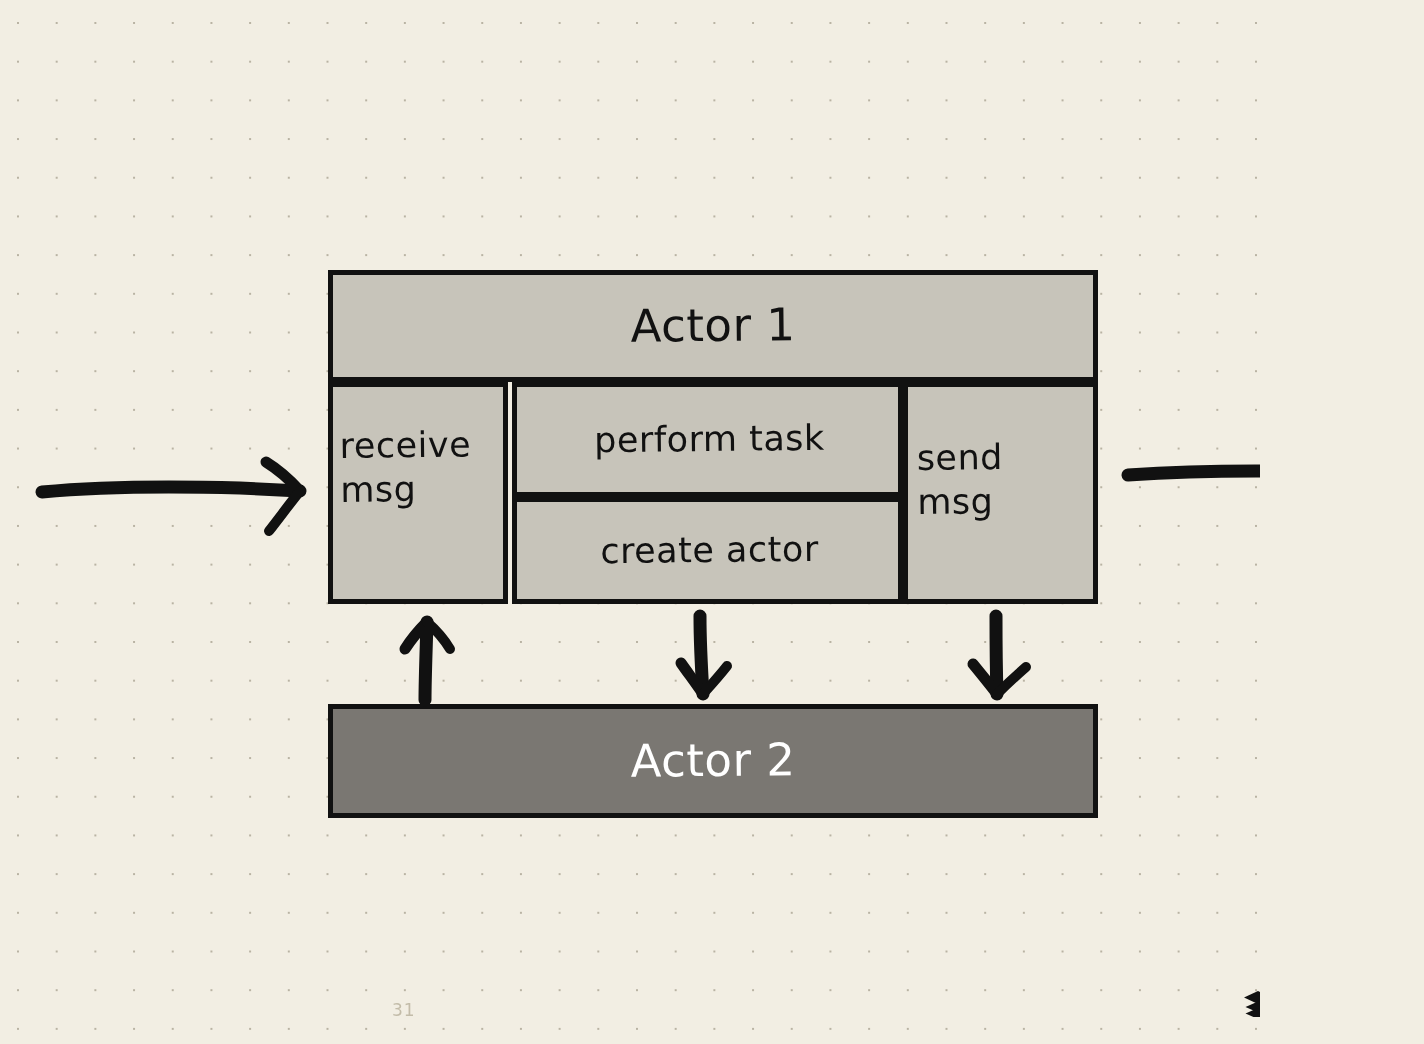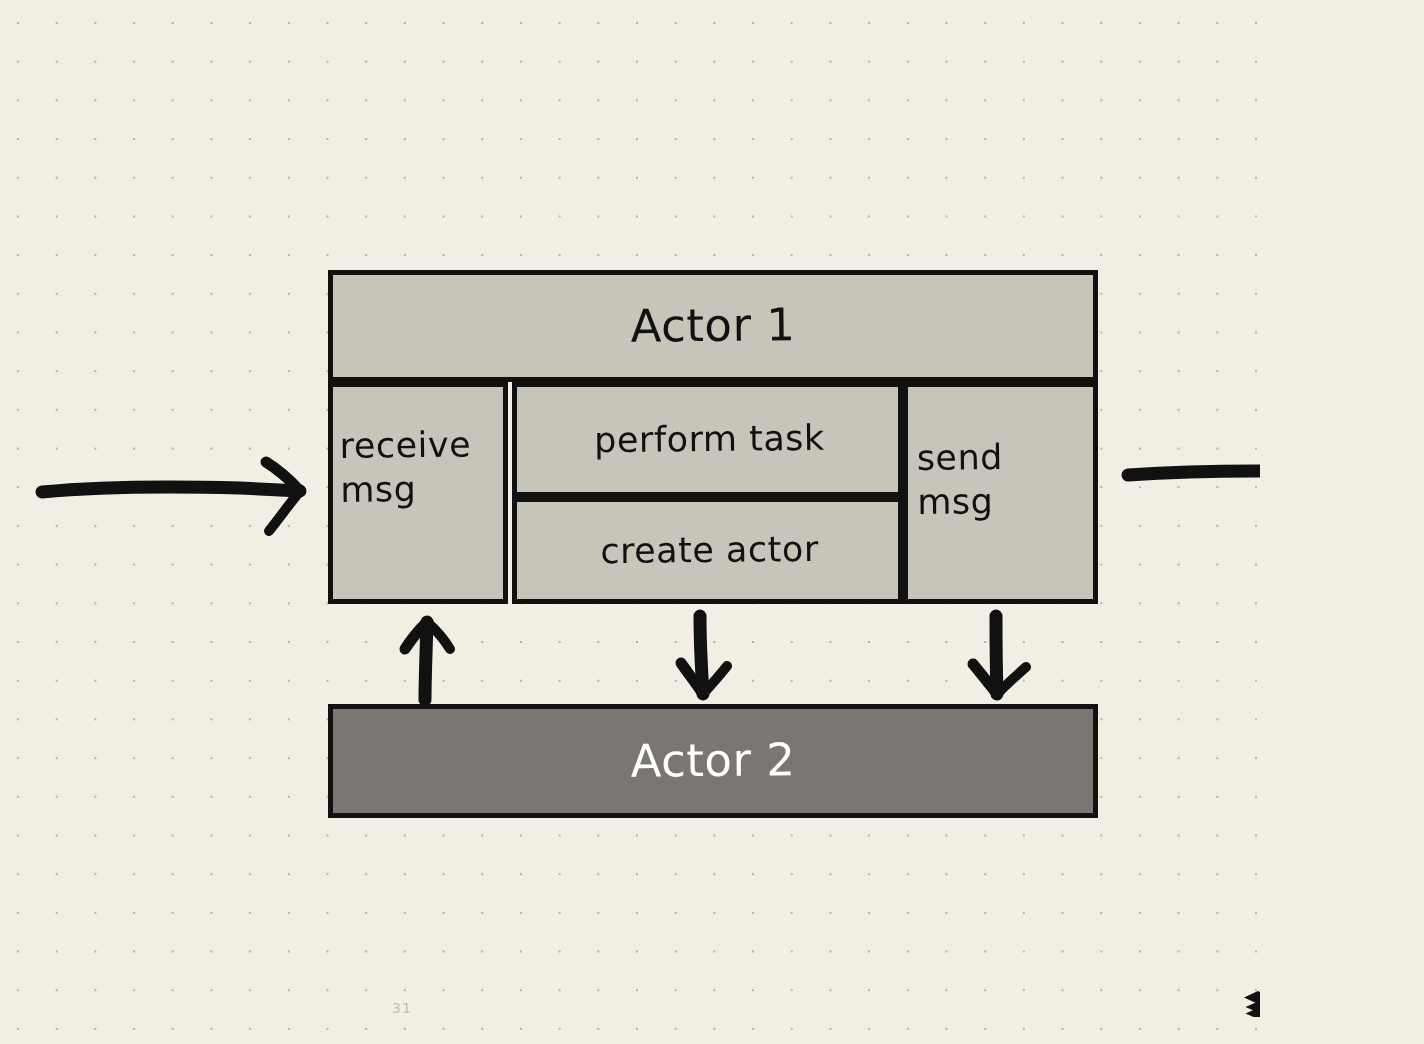--- a/index.html
+++ b/index.html
@@ -83,21 +83,21 @@
     left: 0; top: 0;
     width: 1424px; height: 1044px;
     pointer-events: none;
   }
   #arrows path { fill: none; stroke: #111111; stroke-linecap: round; stroke-linejoin: round; }
 
   
   .pagenum {
     position: absolute;
     font-family: "DejaVu Sans", sans-serif;
-    font-size: 14px;
+    font-size: 17px;
     color: #C3BCA9;
     letter-spacing: 1px;
   }
   #page-left  { left: 392px; top: 1000px; }
   #page-right { left: 1125px; top: 1000px; margin-top: 48px; }
 
   #brand {
     position: absolute;
     left: 1243px; top: 988px;
     display: flex;

